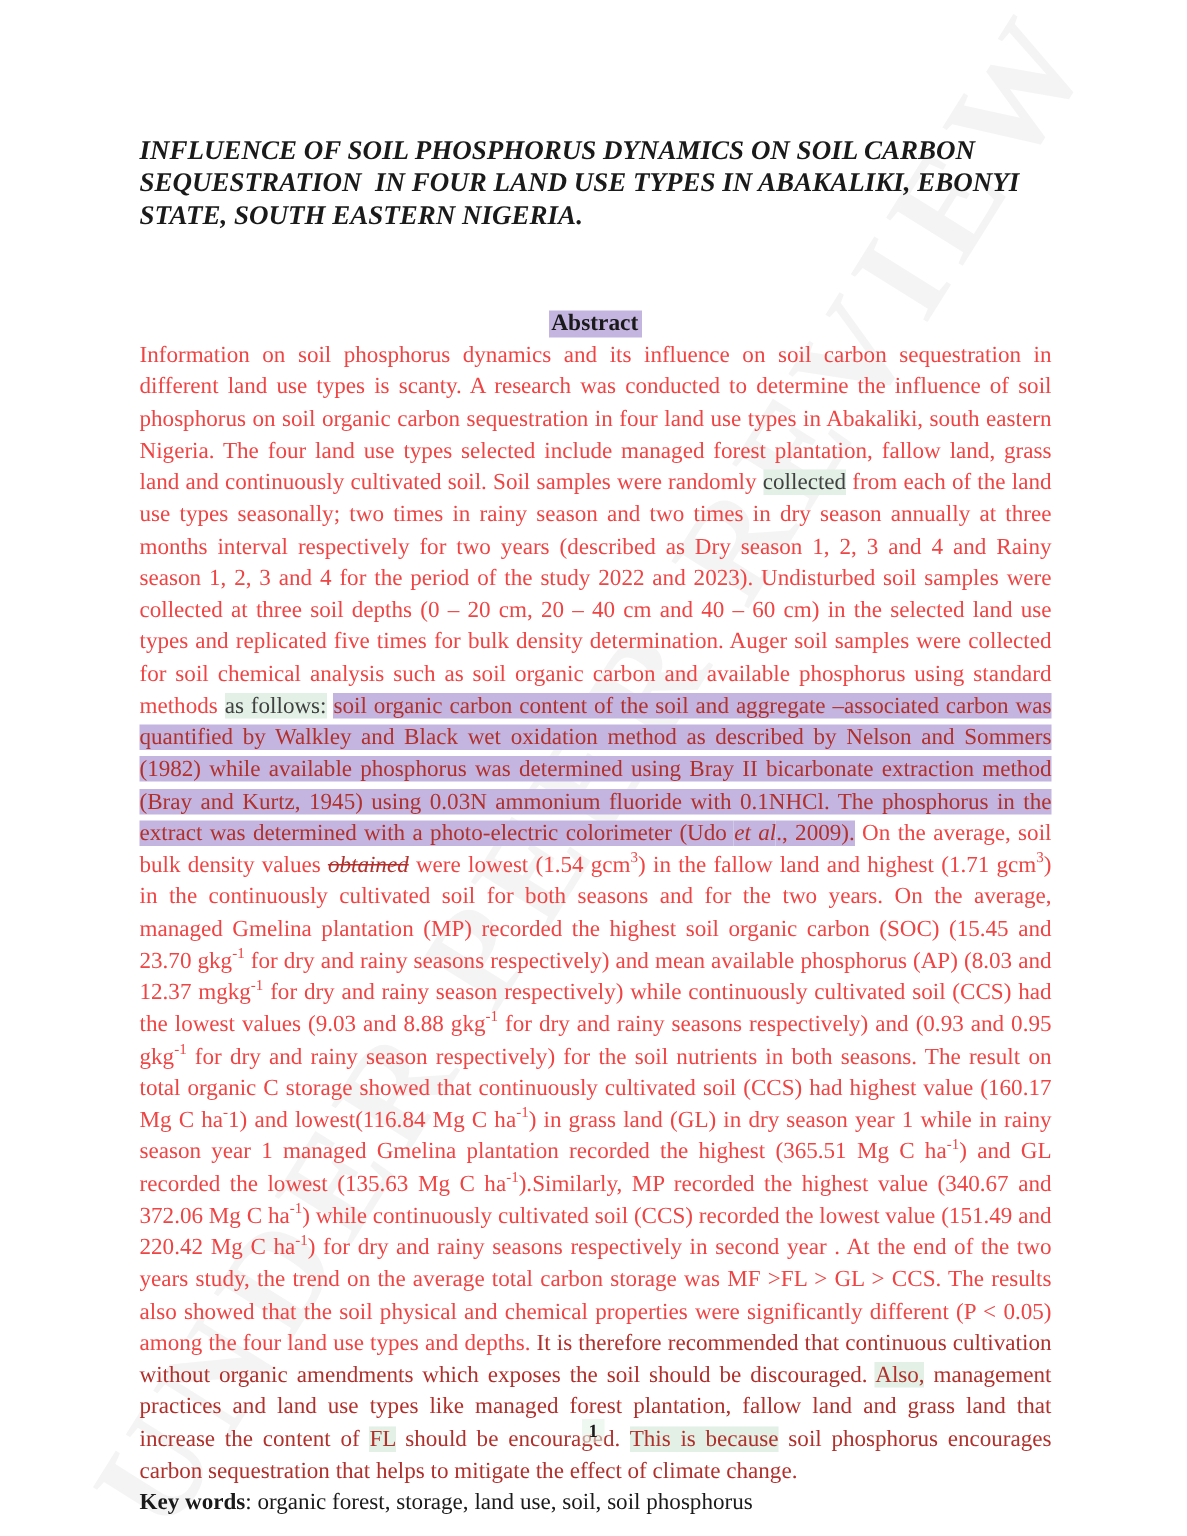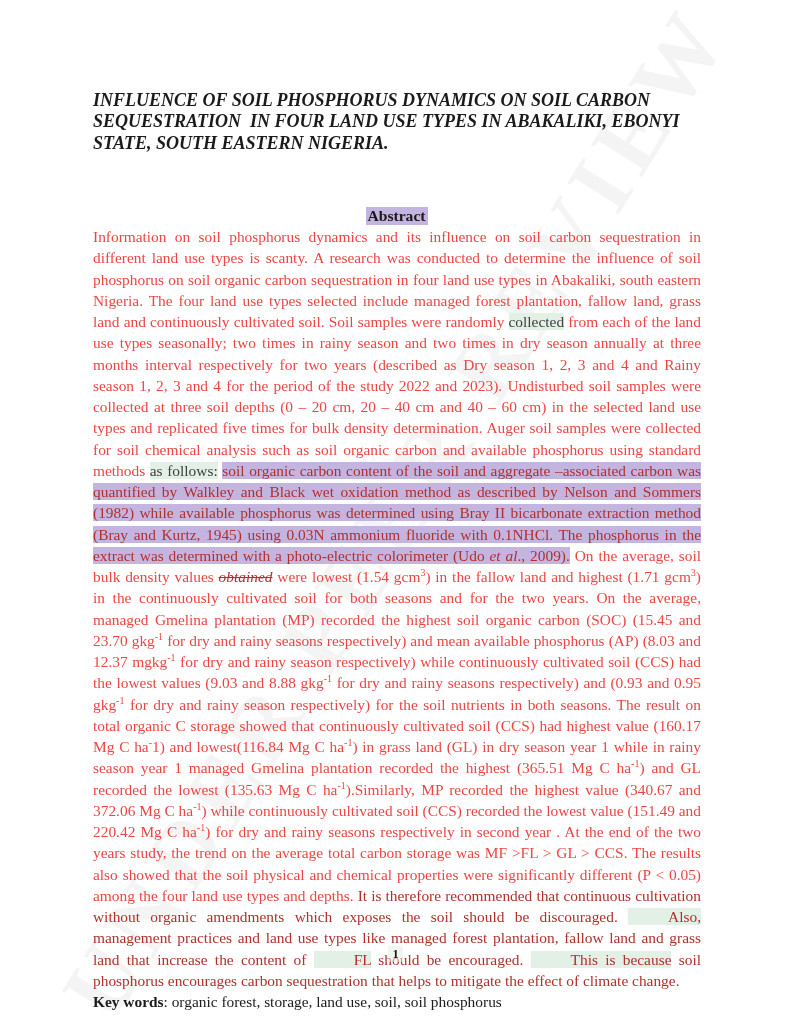--- a/index.html
+++ b/index.html
@@ -62,21 +62,21 @@
   }
   .abstract-paragraph sup{
     font-size:10px;
     line-height:0;
   }
   .run-n{color:#ef4444;}
   .run-g{color:#404040;background:var(--green-highlight);}
   .run-rl{color:var(--red-text);background:var(--lavender-highlight);}
   .run-rli{color:var(--red-text);background:var(--lavender-highlight);font-style:italic;}
   .run-r{color:var(--red-text);}
-  .run-rg{color:var(--red-text);background:var(--green-highlight);padding-left:40px;}
+  .run-rg{color:var(--red-text);background:var(--green-highlight);}
   .run-rs{color:var(--red-text);text-decoration:line-through;font-style:italic;}
   .keywords-line{
     font-size:15.4px;
     line-height:21.25px;
     margin:0;
   }
   .keywords-label{font-weight:bold;}
   .introduction-heading{
     font-weight:bold;
     font-size:15.8px;

